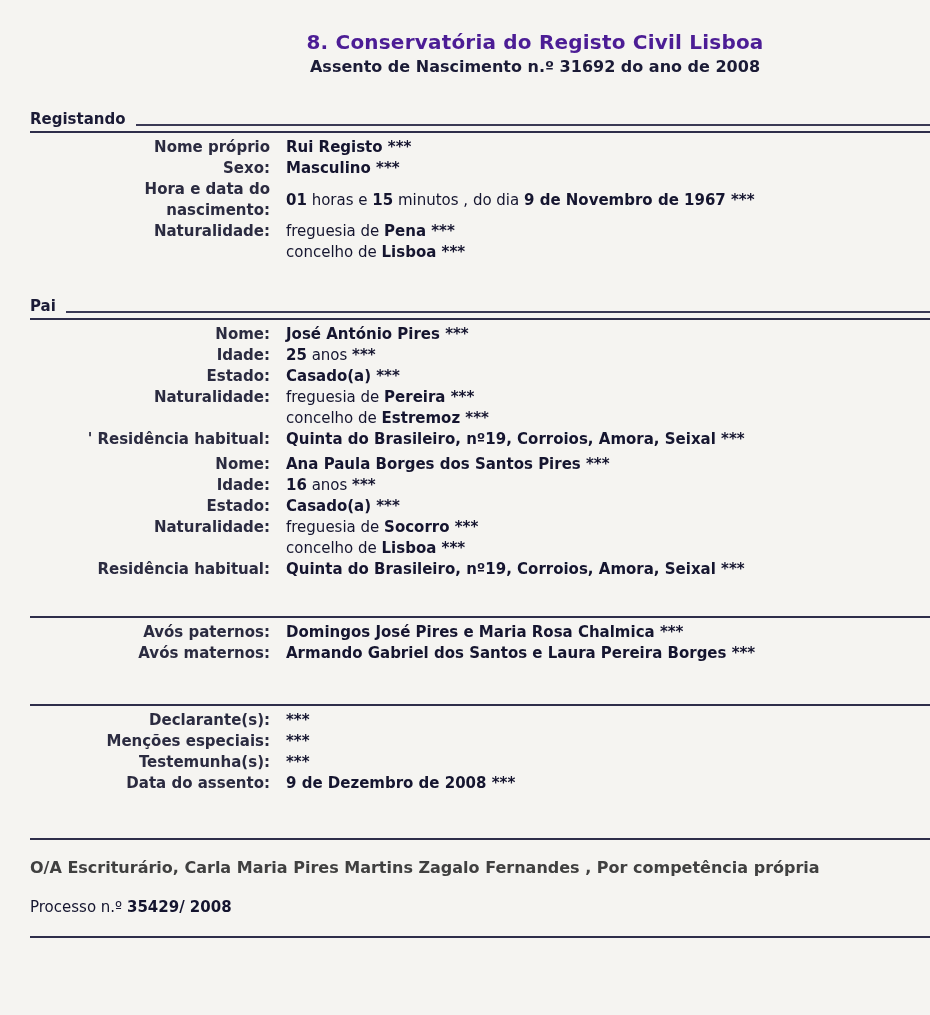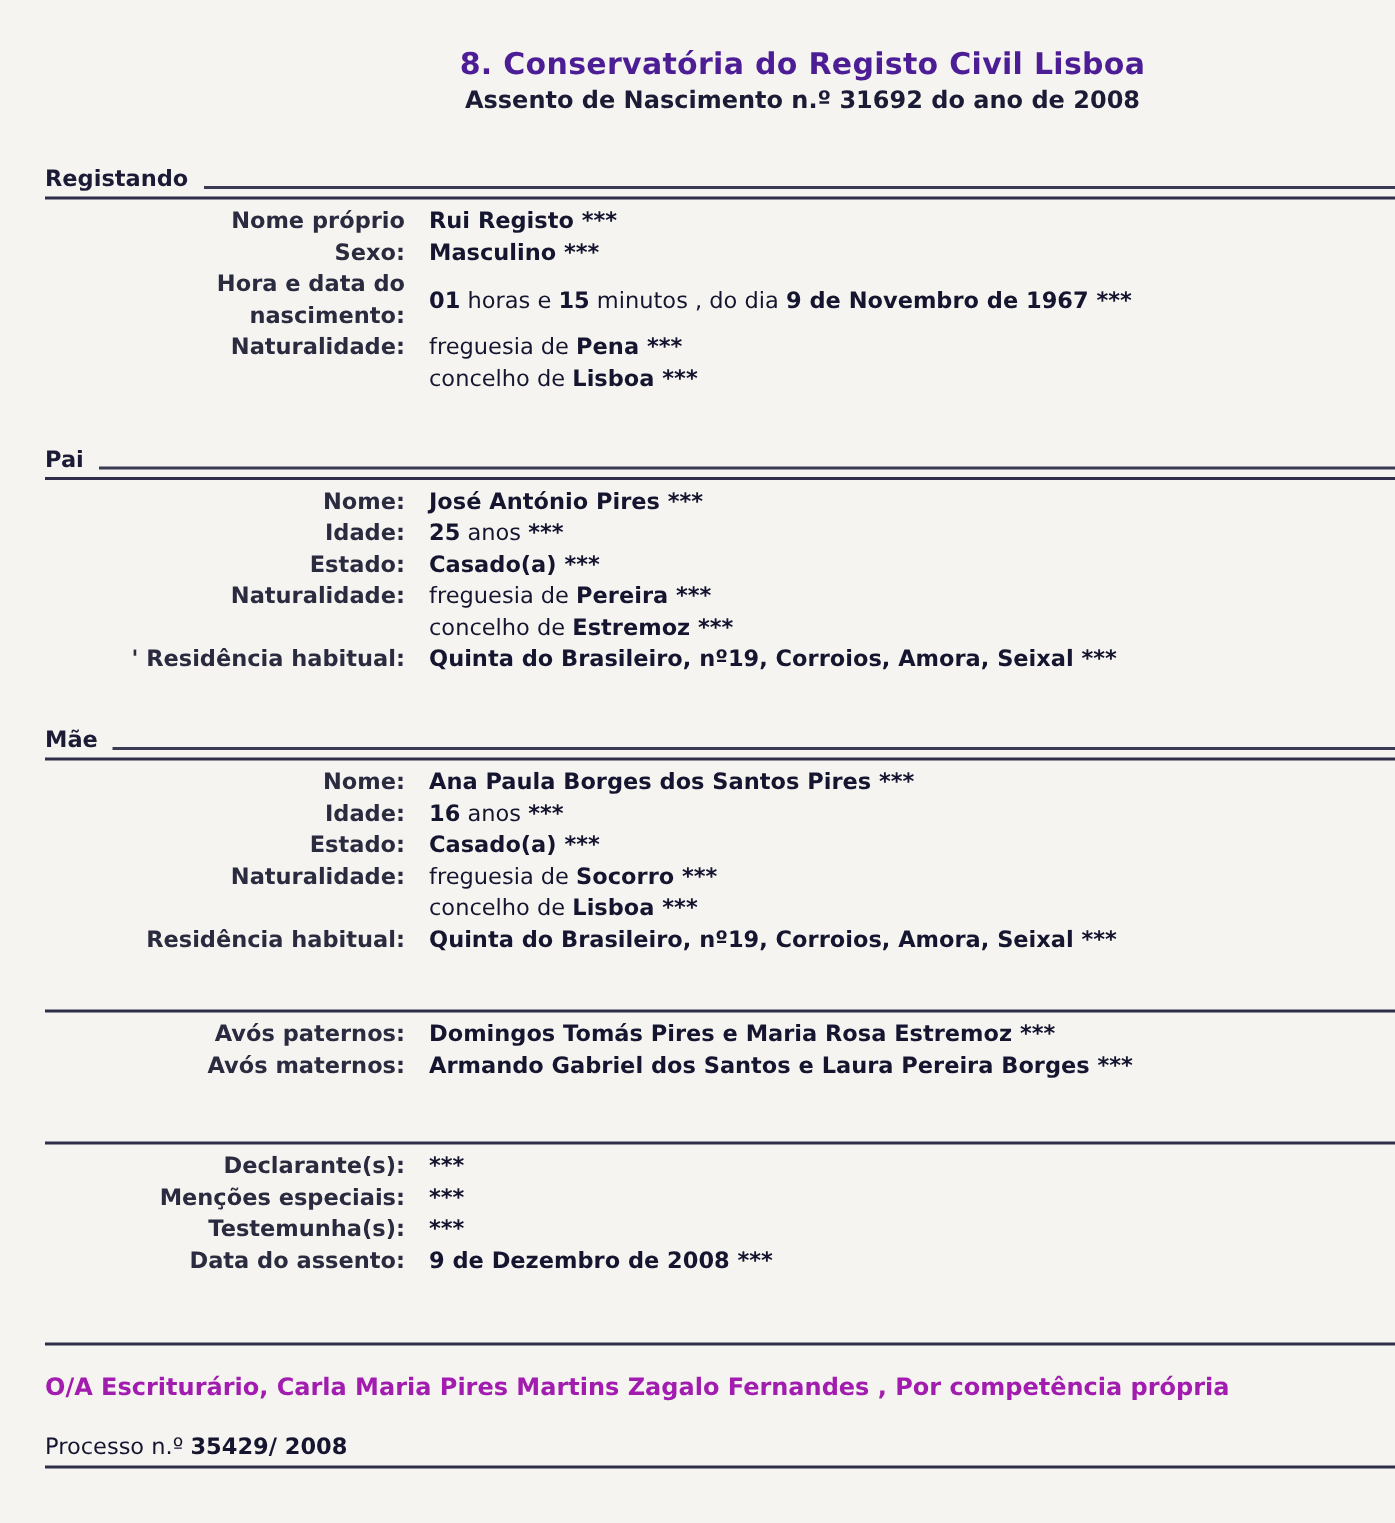--- a/index.html
+++ b/index.html
@@ -28,22 +28,22 @@
   .row.center { align-items: center; }
   .lbl { width: 240px; min-width: 240px; text-align: right; white-space: pre-line; color: #2b2b40; font-weight: bold; }
   .val { margin-left: 16px; color: #15152f; }
   .seg.b { font-weight: bold; }
 
   .divider { height: 2px; background: #2e2e4a; }
   .d1 { margin-top: 36px; }
   .d2 { margin-top: 40px; }
   .d3 { margin-top: 44px; }
 
-  .sig { margin-top: 18px; font-size: 16px; line-height: 20px; color: #a21caf; }
-  .processo { margin-top: 20px; font-size: 15px; padding-bottom: 4px; border-bottom: 2px solid #2e2e4a; color: #15152f; }
+  .sig { margin-top: 18px; font-size: 16px; line-height: 20px; color: #404040; }
+  .processo { margin-top: 20px; font-size: 15px; padding-bottom: 20px; border-bottom: 2px solid #2e2e4a; color: #15152f; }
 </style>
 </head>
 <body>
 
 <div>
 
   <header class="doc-header">
     <div class="title">8. Conservatória do Registo Civil Lisboa</div>
     <div class="subtitle">Assento de Nascimento n.º 31692 do ano de 2008</div>
   </header>
@@ -107,24 +107,20 @@
           <span class="val"><span class="seg">concelho de </span><span class="seg b">Estremoz ***</span></span>
         </div>
         <div class="row">
           <span class="lbl">' Residência habitual:</span>
           <span class="val"><span class="seg b">Quinta do Brasileiro, nº19, Corroios, Amora, Seixal ***</span></span>
         </div>
       </div>
     </section>
 
     <section>
-      <div class="sec-head mt2">
-        <span class="sec-title">Mãe</span>
-        <span class="sec-fill"></span>
-      </div>
       <div class="rows">
         <div class="row">
           <span class="lbl">Nome:</span>
           <span class="val"><span class="seg b">Ana Paula Borges dos Santos Pires ***</span></span>
         </div>
         <div class="row">
           <span class="lbl">Idade:</span>
           <span class="val"><span class="seg b">16</span><span class="seg"> anos </span><span class="seg b">***</span></span>
         </div>
         <div class="row">
@@ -144,21 +140,21 @@
           <span class="val"><span class="seg b">Quinta do Brasileiro, nº19, Corroios, Amora, Seixal ***</span></span>
         </div>
       </div>
     </section>
 
     <section>
       <div class="divider d1"></div>
       <div class="rows">
         <div class="row">
           <span class="lbl">Avós paternos:</span>
-          <span class="val"><span class="seg b">Domingos Tomás Pires e Maria Rosa Estremoz ***</span></span>
+          <span class="val"><span class="seg b">Domingos José Pires e Maria Rosa Chalmica ***</span></span>
         </div>
         <div class="row">
           <span class="lbl">Avós maternos:</span>
           <span class="val"><span class="seg b">Armando Gabriel dos Santos e Laura Pereira Borges ***</span></span>
         </div>
       </div>
     </section>
 
     <section>
       <div class="divider d2"></div>

